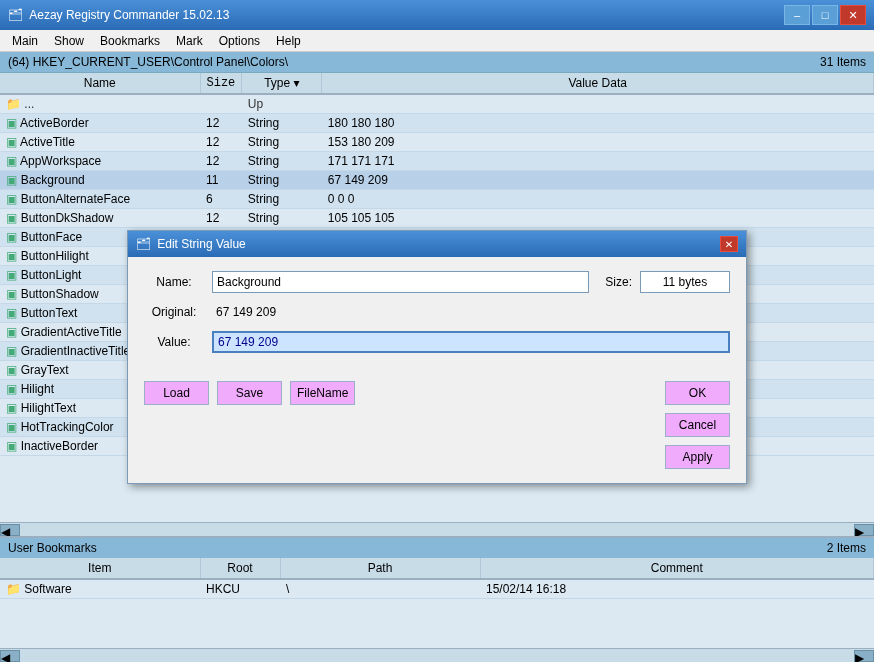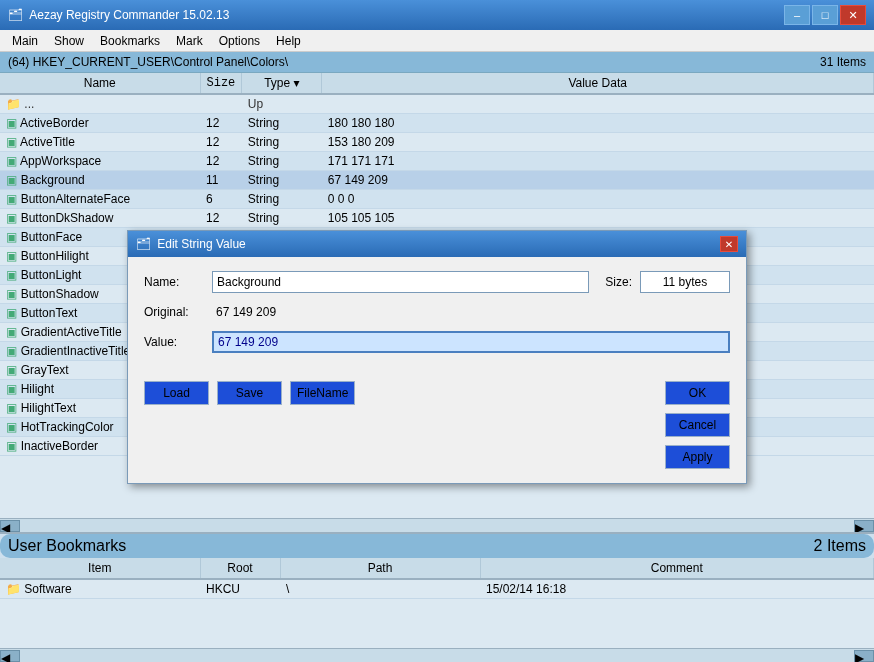--- a/index.html
+++ b/index.html
@@ -131,22 +131,21 @@
     
     .bookmarks-section {
       border-top: 2px solid #9ab0c0;
     }
     .bookmarks-header {
       background: #87b8d8;
       padding: 3px 8px;
       display: flex;
       justify-content: space-between;
       color: #000;
-      font-size: 16px;
-      border-radius: 10px;
+      font-size: 12px;
     }
     .bookmarks-table-container {
       background: #dce9f2;
       height: 90px;
       overflow-y: auto;
     }
 
     
     .bottom-scroll {
       height: 14px;
@@ -201,21 +200,21 @@
       padding: 14px 16px;
     }
     .modal-row {
       display: flex;
       align-items: center;
       margin-bottom: 10px;
       gap: 8px;
     }
     .modal-label {
       width: 60px;
-      text-align: left;
+      text-align: center;
       color: #000;
       font-size: 12px;
     }
     .modal-input {
       flex: 1;
       height: 22px;
       border: 1px solid #7a9ab8;
       padding: 2px 4px;
       font-size: 12px;
       background: white;
@@ -251,21 +250,21 @@
     }
     .modal-footer {
       display: flex;
       justify-content: flex-start;
       padding: 4px 16px 14px;
       gap: 8px;
     }
     .modal-btn {
       min-width: 65px;
       height: 24px;
-      background: #1d4ed8;
+      background: #f0abfc;
       border: 1px solid #9ab0c8;
       font-size: 12px;
       cursor: pointer;
       padding: 0 6px;
     }
 
     .modal-footer-right {
       display: flex;
       gap: 8px;
       margin-left: auto;

